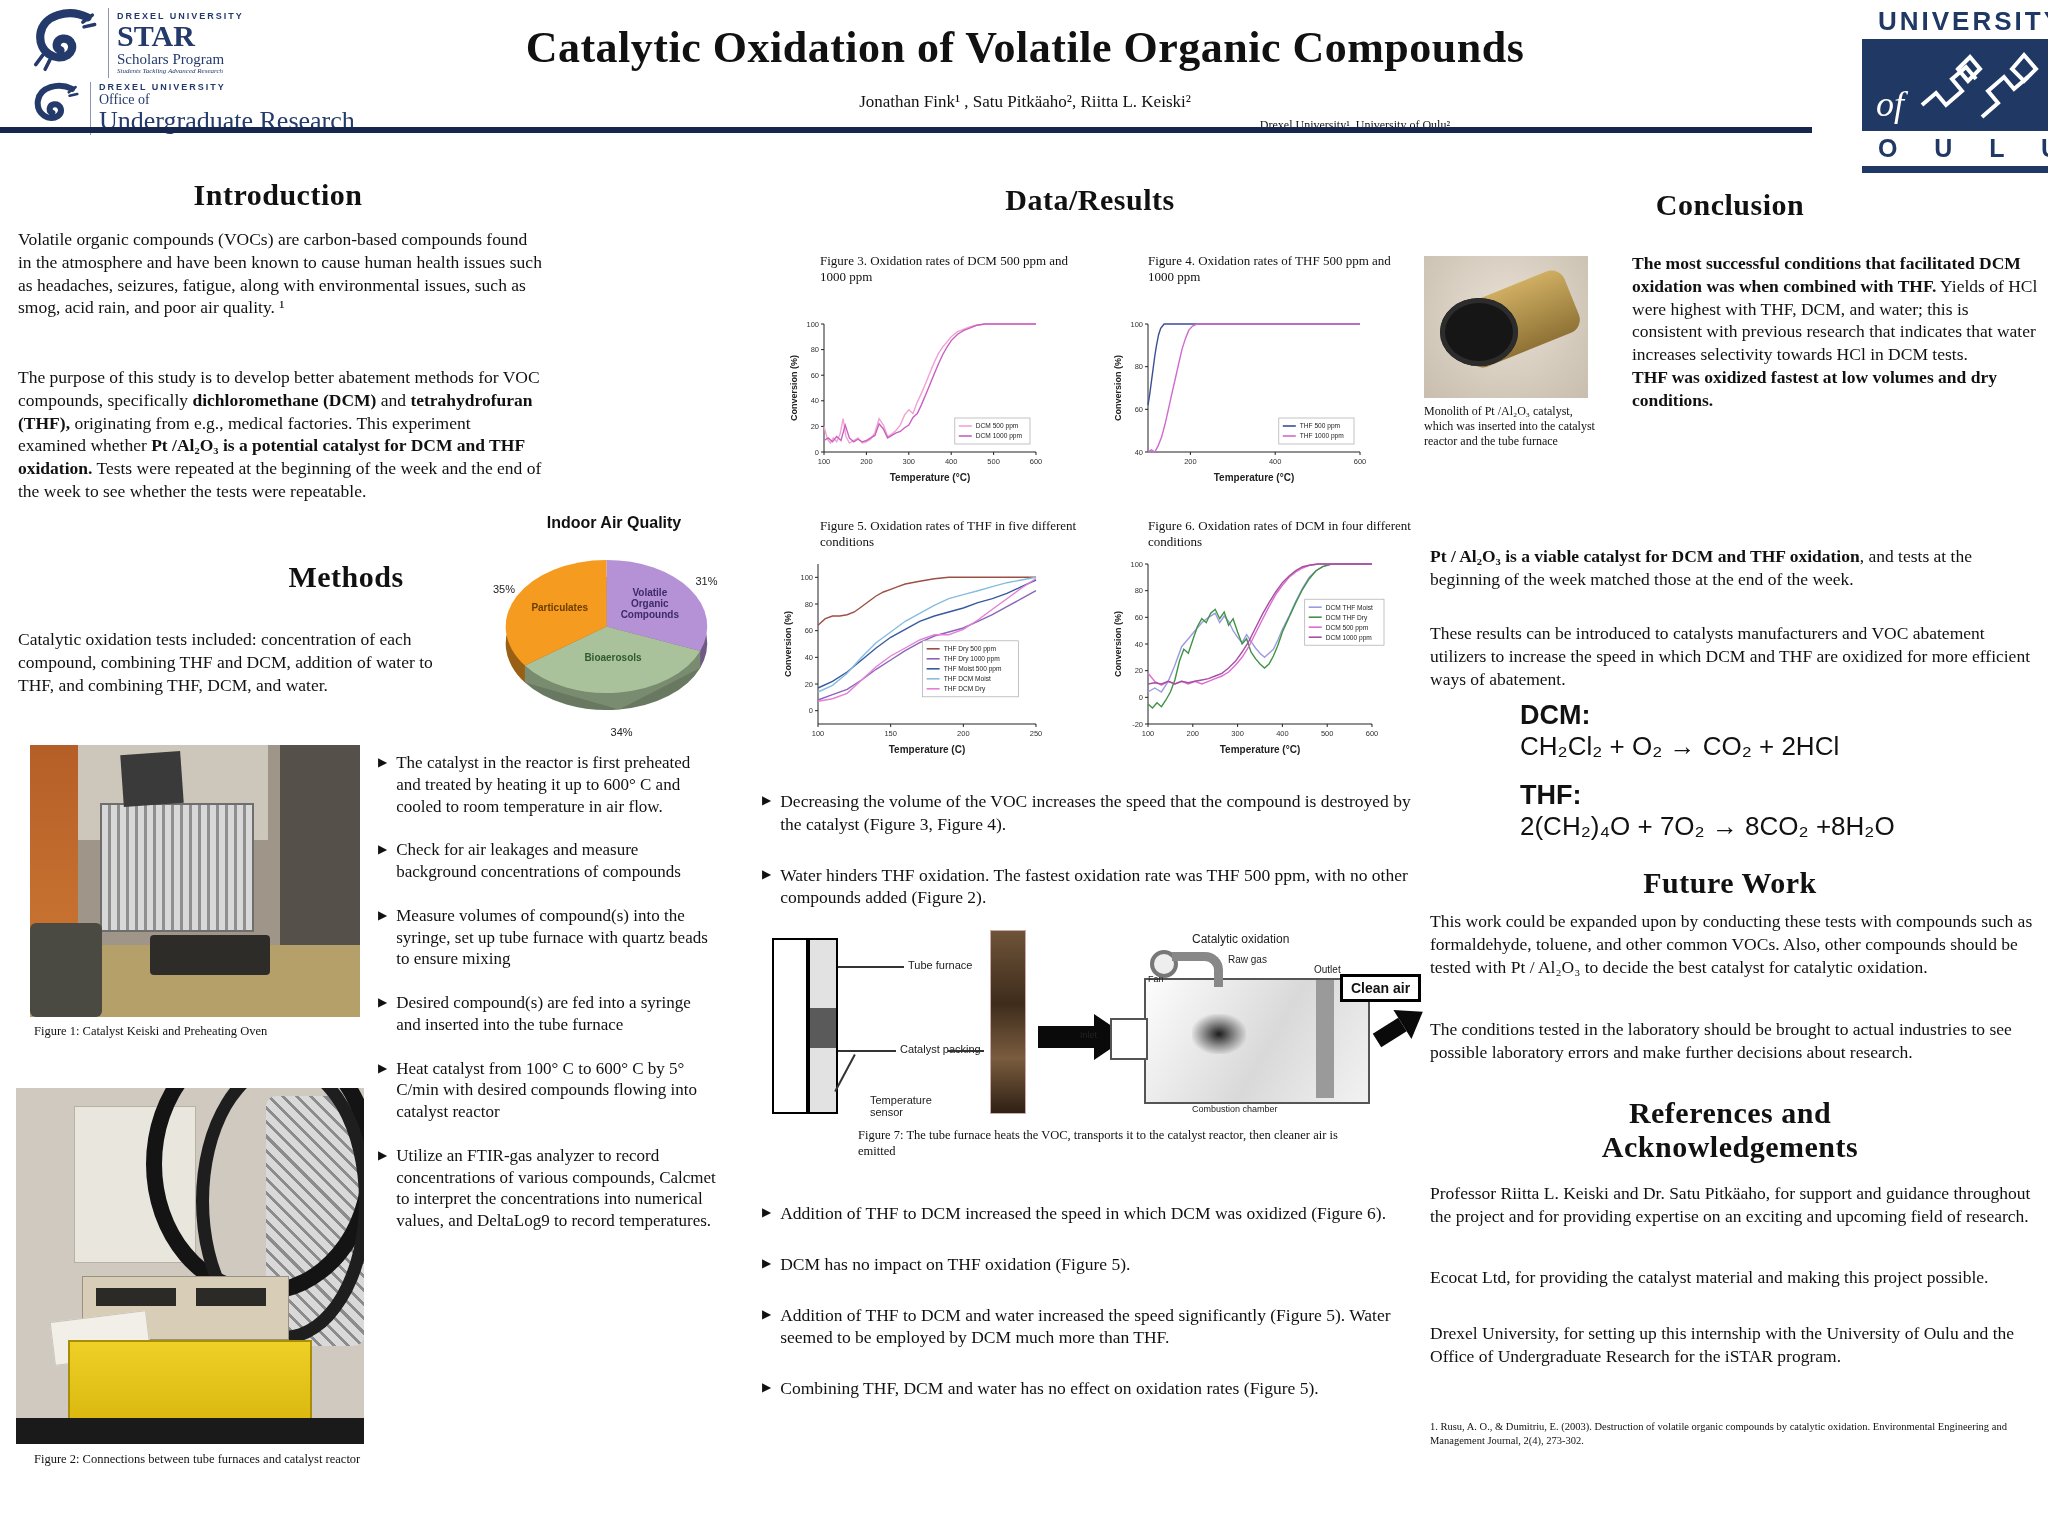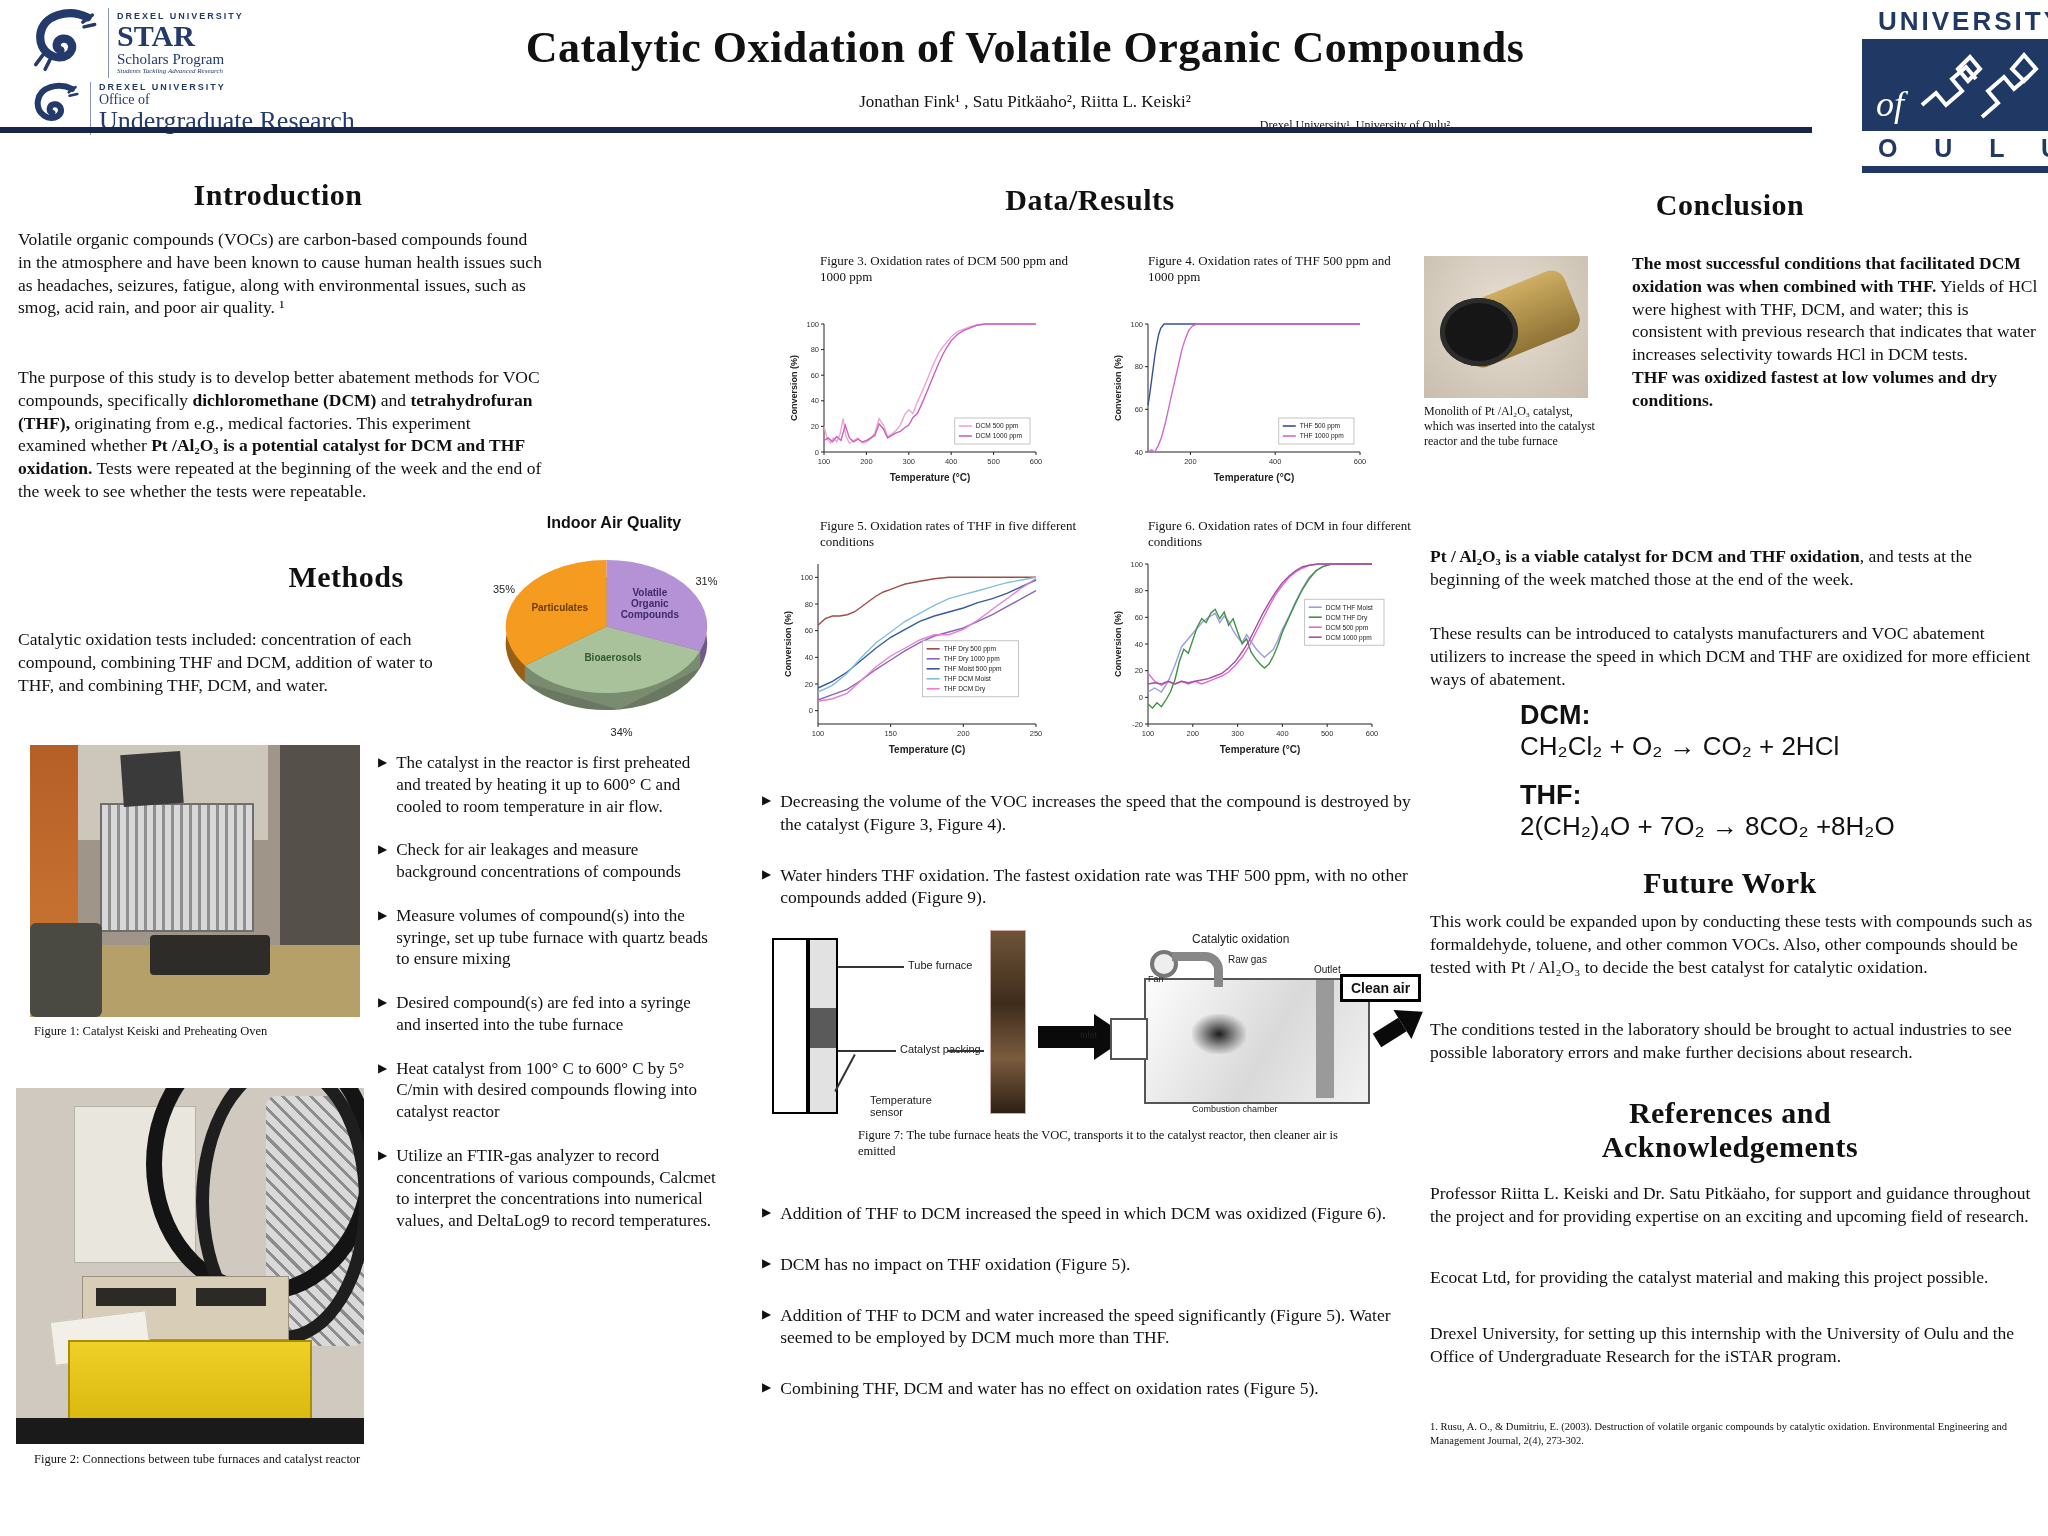--- a/index.html
+++ b/index.html
@@ -363,21 +363,21 @@
         <text x="213.7" y="83.5" font-size="6.6" fill="#222">DCM 1000 ppm</text>
       </svg></div>
 
   <div class="abs" style="left:762px;top:790px;width:655px;">
     <div class="rbullet">
         <span class="glyph" style="font-family:'DejaVu Sans',sans-serif;font-size:12px;line-height:1.8;">▶</span>
         <span class="txt">Decreasing the volume of the VOC increases the speed that the compound is destroyed by the catalyst (Figure 3, Figure 4).</span>
       </div>
     <div class="rbullet">
         <span class="glyph" style="font-family:'DejaVu Sans',sans-serif;font-size:12px;line-height:1.8;">▶</span>
-        <span class="txt">Water hinders THF oxidation. The fastest oxidation rate was THF 500 ppm, with no other compounds added (Figure 9).</span>
+        <span class="txt">Water hinders THF oxidation. The fastest oxidation rate was THF 500 ppm, with no other compounds added (Figure 2).</span>
       </div>
   </div>
 
   <div class="diagram" style="left:762px;top:922px;width:660px;height:200px;">
     <div class="abs" style="left:10px;top:16px;width:32px;height:172px;background:#fff;border:2px solid #000;"></div>
     <div class="abs" style="left:46px;top:16px;width:26px;height:172px;background:#e2e2e2;border:2px solid #000;"></div>
     <div class="abs" style="left:48px;top:86px;width:26px;height:40px;background:#5a5a5a;"></div>
     <div class="dline" style="left:76px;top:44px;width:66px;height:2px;"></div>
     <div class="dlabel" style="left:146px;top:37px;">Tube furnace</div>
     <div class="dline" style="left:76px;top:128px;width:58px;height:2px;"></div>

